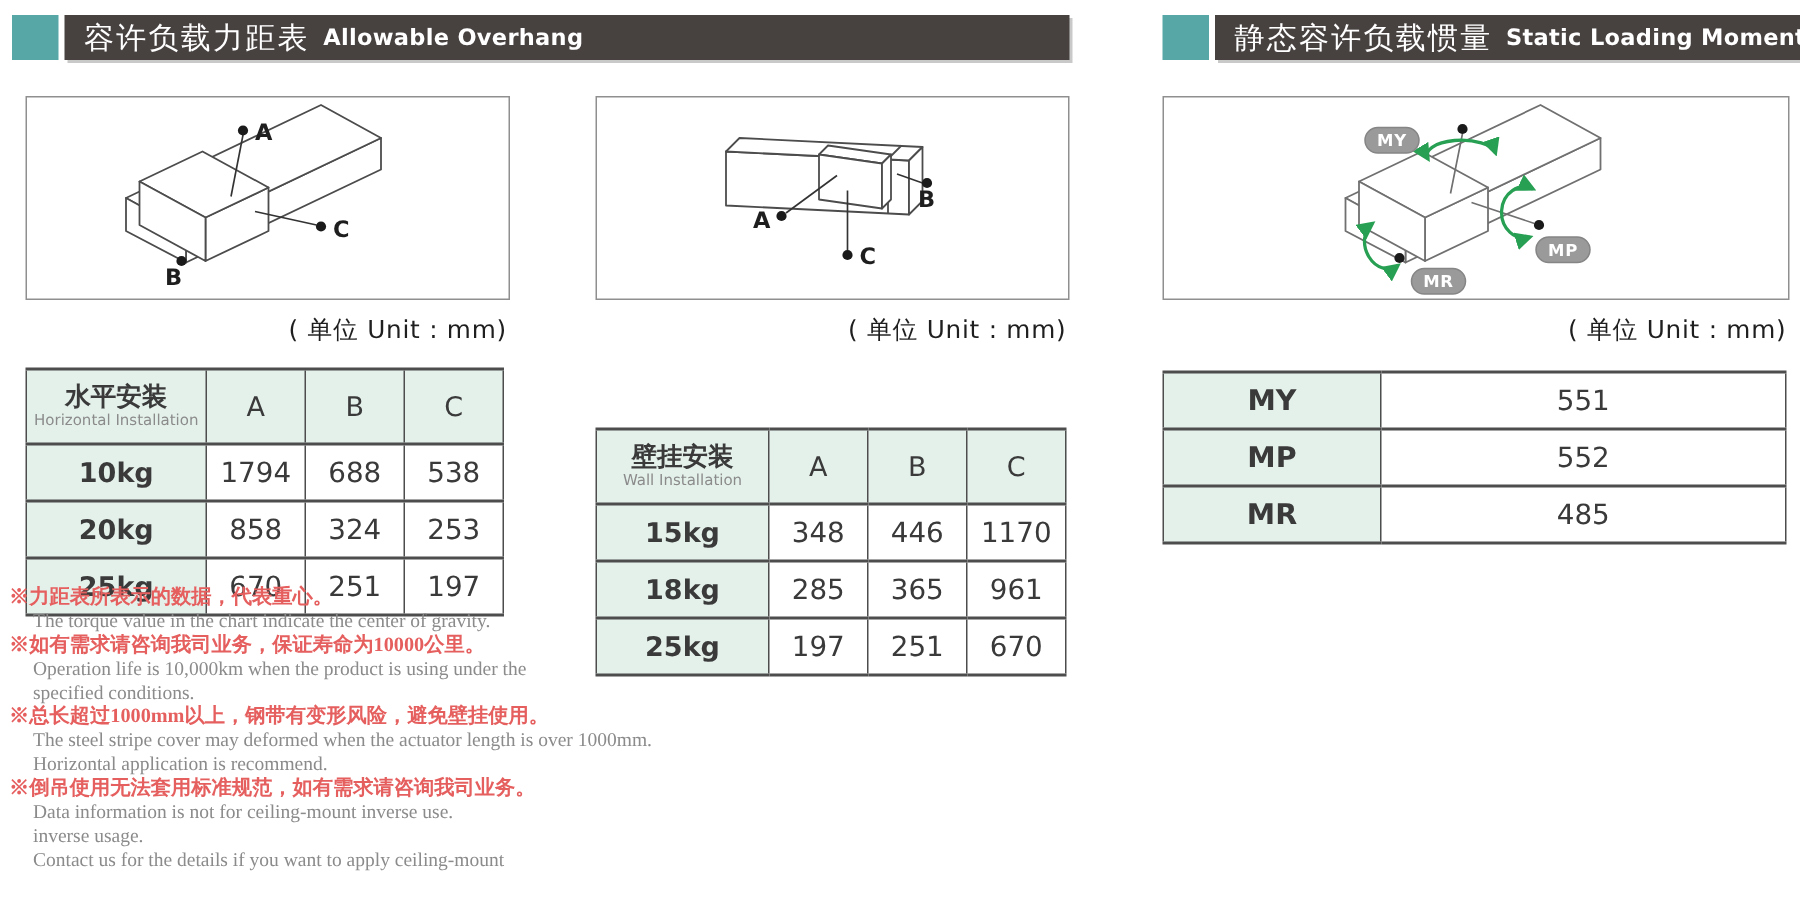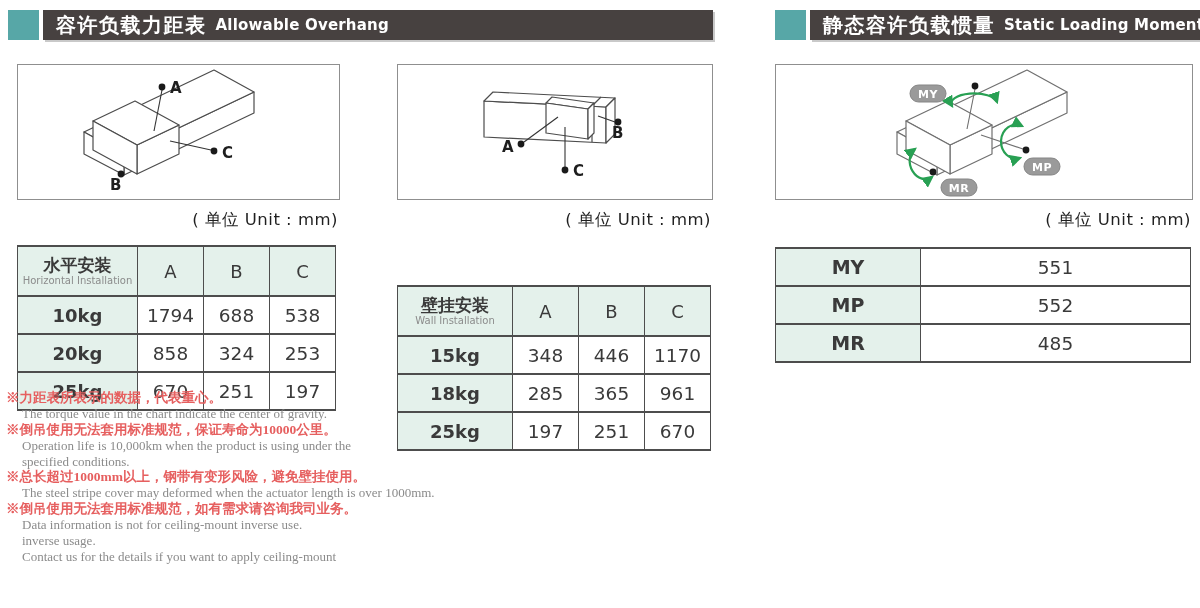--- a/index.html
+++ b/index.html
@@ -7,21 +7,21 @@
     position:relative; width:1200px; height:608px; background:#ffffff;
     overflow:hidden; font-family:"DejaVu Sans","Liberation Sans",sans-serif;
   }
   
   .accent-sq { position:absolute; width:31px; height:30px; background:#57a7a7; }
   .hdr-bar {
     position:absolute; height:30px; background:#474140; color:#ffffff;
     display:flex; align-items:center; padding-left:13px; box-sizing:border-box;
     box-shadow:2px 2px 0 #c9c9c9;
   }
-  .hdr-zh { font-size:20px; font-weight:bold; letter-spacing:1.5px; white-space:nowrap;text-align:right; }
+  .hdr-zh { font-size:20px; font-weight:normal; letter-spacing:1.5px; white-space:nowrap;text-align:right; }
   .hdr-en { font-size:15px; font-weight:600; margin-left:9px; white-space:nowrap; letter-spacing:.2px; }
 
   
   .dbox { position:absolute; background:#ffffff; border:1px solid #8f8f8f; }
   .dbox svg { display:block; }
   .unit-label { position:absolute; width:175px; text-align:right; font-size:16.5px; color:#1f1f1f; letter-spacing:.5px; }
 
   
   table.data { position:absolute; border-collapse:collapse; table-layout:fixed; }
   table.data td {
@@ -252,24 +252,25 @@
     <tr style="height:38px;">
       <td class="mint mlabel">MR</td>
       <td class="mval">485</td>
     </tr>
   </tbody>
     </table>
 
   <div class="notes">
     <div class="note-zh">※力距表所表示的数据，代表重心。</div>
     <div class="note-en">The torque value in the chart indicate the center of gravity.</div>
-    <div class="note-zh">※倒吊使用无法套用标准规范，保证寿命为10000公里。</div>
+    <div class="note-zh">※如有需求请咨询我司业务，保证寿命为10000公里。</div>
     <div class="note-en">Operation life is 10,000km when the product is using under the</div>
     <div class="note-en">specified conditions.</div>
     <div class="note-zh">※总长超过1000mm以上，钢带有变形风险，避免壁挂使用。</div>
     <div class="note-en">The steel stripe cover may deformed when the actuator length is over 1000mm.</div>
+    <div class="note-en">Horizontal application is recommend.</div>
     <div class="note-zh">※倒吊使用无法套用标准规范，如有需求请咨询我司业务。</div>
     <div class="note-en">Data information is not for ceiling-mount inverse use.</div>
     <div class="note-en">inverse usage.</div>
     <div class="note-en">Contact us for the details if you want to apply ceiling-mount</div>
   </div>
 
 </div>
 
 </body></html>

